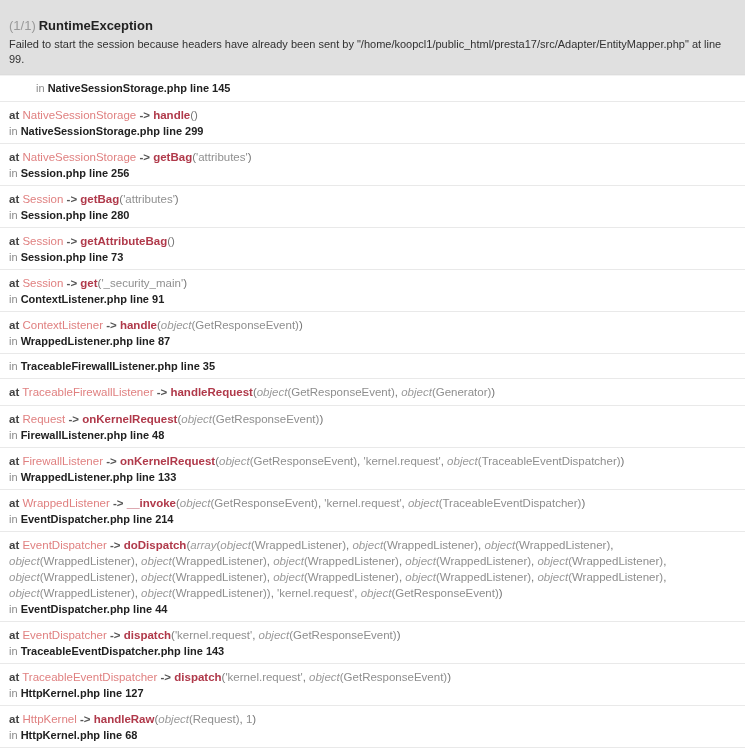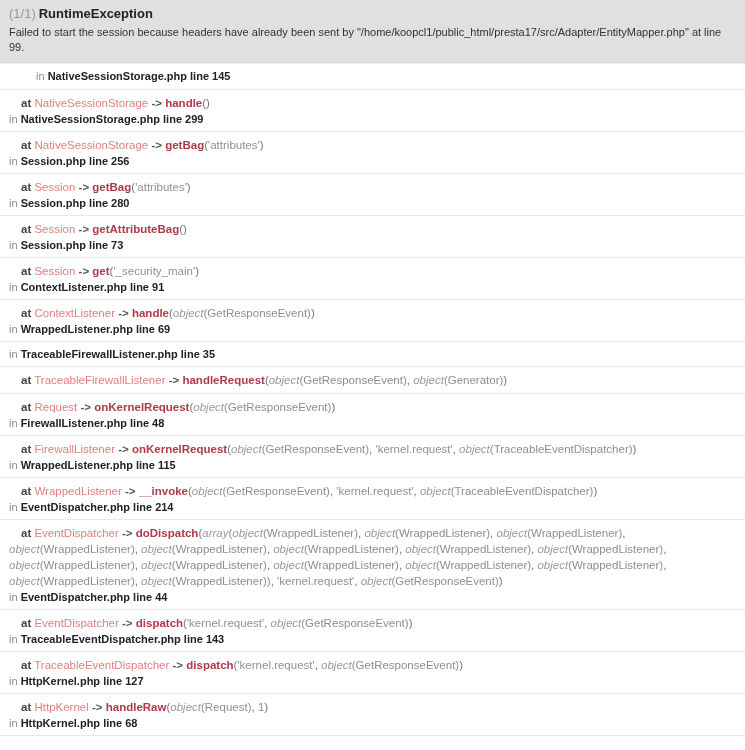--- a/index.html
+++ b/index.html
@@ -17,21 +17,21 @@
 
   
   .exception-header {
     background: #e0e0e0;
     padding: 5px 9px 7px 9px;
     border-bottom: 1px solid #dcdcdc;
   }
   .exception-title {
     font-size: 13px;
     line-height: 17px;
-    margin: 0 0 3px 0;
+    margin: 12px 0 3px 0;
     font-weight: bold;
     color: #222222;
   }
   .exception-counter {
     color: #999999;
     font-weight: normal;
     margin-right: 3px;
   }
   .exception-message {
     font-size: 11px;
@@ -64,21 +64,20 @@
   
   .call-line {
     line-height: 16px;
     font-size: 11.5px;
     word-wrap: break-word;
     margin-bottom: 1px;
   }
   .kw-at {
     color: #444444;
     font-weight: bold;
-    margin-left: 12px;
   }
   .cls {
     color: #e08080;
     font-weight: normal;
   }
   .arrow {
     color: #555555;
     font-weight: bold;
   }
   .fn {
@@ -154,35 +153,35 @@
     <li class="trace-row">
       <div class="call-line"><span class="kw-at">at</span> <span class="cls">Session</span> <span class="arrow">-&gt;</span> <span class="fn">getAttributeBag</span><span class="punc">(</span><span class="punc">)</span></div>
       <div class="file-line"><span class="kw-in">in</span> <span class="file-name">Session.php</span> <span class="file-line-kw">line</span> <span class="file-line-no">73</span></div>
     </li>
     <li class="trace-row">
       <div class="call-line"><span class="kw-at">at</span> <span class="cls">Session</span> <span class="arrow">-&gt;</span> <span class="fn">get</span><span class="punc">(</span><span class="arg-str">'_security_main'</span><span class="punc">)</span></div>
       <div class="file-line"><span class="kw-in">in</span> <span class="file-name">ContextListener.php</span> <span class="file-line-kw">line</span> <span class="file-line-no">91</span></div>
     </li>
     <li class="trace-row">
       <div class="call-line"><span class="kw-at">at</span> <span class="cls">ContextListener</span> <span class="arrow">-&gt;</span> <span class="fn">handle</span><span class="punc">(</span><span class="arg-type">object</span><span class="arg-val">(GetResponseEvent)</span><span class="punc">)</span></div>
-      <div class="file-line"><span class="kw-in">in</span> <span class="file-name">WrappedListener.php</span> <span class="file-line-kw">line</span> <span class="file-line-no">69</span></div>
+      <div class="file-line"><span class="kw-in">in</span> <span class="file-name">WrappedListener.php</span> <span class="file-line-kw">line</span> <span class="file-line-no">87</span></div>
     </li>
     <li class="trace-row">
       <div class="file-line"><span class="kw-in">in</span> <span class="file-name">TraceableFirewallListener.php</span> <span class="file-line-kw">line</span> <span class="file-line-no">35</span></div>
     </li>
     <li class="trace-row">
       <div class="call-line"><span class="kw-at">at</span> <span class="cls">TraceableFirewallListener</span> <span class="arrow">-&gt;</span> <span class="fn">handleRequest</span><span class="punc">(</span><span class="arg-type">object</span><span class="arg-val">(GetResponseEvent)</span><span class="punc">, </span><span class="arg-type">object</span><span class="arg-val">(Generator)</span><span class="punc">)</span></div>
     </li>
     <li class="trace-row">
       <div class="call-line"><span class="kw-at">at</span> <span class="cls">Request</span> <span class="arrow">-&gt;</span> <span class="fn">onKernelRequest</span><span class="punc">(</span><span class="arg-type">object</span><span class="arg-val">(GetResponseEvent)</span><span class="punc">)</span></div>
       <div class="file-line"><span class="kw-in">in</span> <span class="file-name">FirewallListener.php</span> <span class="file-line-kw">line</span> <span class="file-line-no">48</span></div>
     </li>
     <li class="trace-row">
       <div class="call-line"><span class="kw-at">at</span> <span class="cls">FirewallListener</span> <span class="arrow">-&gt;</span> <span class="fn">onKernelRequest</span><span class="punc">(</span><span class="arg-type">object</span><span class="arg-val">(GetResponseEvent)</span><span class="punc">, </span><span class="arg-str">'kernel.request'</span><span class="punc">, </span><span class="arg-type">object</span><span class="arg-val">(TraceableEventDispatcher)</span><span class="punc">)</span></div>
-      <div class="file-line"><span class="kw-in">in</span> <span class="file-name">WrappedListener.php</span> <span class="file-line-kw">line</span> <span class="file-line-no">115</span></div>
+      <div class="file-line"><span class="kw-in">in</span> <span class="file-name">WrappedListener.php</span> <span class="file-line-kw">line</span> <span class="file-line-no">133</span></div>
     </li>
     <li class="trace-row">
       <div class="call-line"><span class="kw-at">at</span> <span class="cls">WrappedListener</span> <span class="arrow">-&gt;</span> <span class="fn">__invoke</span><span class="punc">(</span><span class="arg-type">object</span><span class="arg-val">(GetResponseEvent)</span><span class="punc">, </span><span class="arg-str">'kernel.request'</span><span class="punc">, </span><span class="arg-type">object</span><span class="arg-val">(TraceableEventDispatcher)</span><span class="punc">)</span></div>
       <div class="file-line"><span class="kw-in">in</span> <span class="file-name">EventDispatcher.php</span> <span class="file-line-kw">line</span> <span class="file-line-no">214</span></div>
     </li>
     <li class="trace-row">
       <div class="call-line"><span class="kw-at">at</span> <span class="cls">EventDispatcher</span> <span class="arrow">-&gt;</span> <span class="fn">doDispatch</span><span class="punc">(</span><span class="arg-type">array</span><span class="arg-val">(</span><span class="arg-type">object</span><span class="arg-val">(WrappedListener)</span><span class="punc">, </span><span class="arg-type">object</span><span class="arg-val">(WrappedListener)</span><span class="punc">, </span><span class="arg-type">object</span><span class="arg-val">(WrappedListener)</span><span class="punc">, </span><span class="arg-type">object</span><span class="arg-val">(WrappedListener)</span><span class="punc">, </span><span class="arg-type">object</span><span class="arg-val">(WrappedListener)</span><span class="punc">, </span><span class="arg-type">object</span><span class="arg-val">(WrappedListener)</span><span class="punc">, </span><span class="arg-type">object</span><span class="arg-val">(WrappedListener)</span><span class="punc">, </span><span class="arg-type">object</span><span class="arg-val">(WrappedListener)</span><span class="punc">, </span><span class="arg-type">object</span><span class="arg-val">(WrappedListener)</span><span class="punc">, </span><span class="arg-type">object</span><span class="arg-val">(WrappedListener)</span><span class="punc">, </span><span class="arg-type">object</span><span class="arg-val">(WrappedListener)</span><span class="punc">, </span><span class="arg-type">object</span><span class="arg-val">(WrappedListener)</span><span class="punc">, </span><span class="arg-type">object</span><span class="arg-val">(WrappedListener)</span><span class="punc">, </span><span class="arg-type">object</span><span class="arg-val">(WrappedListener)</span><span class="punc">, </span><span class="arg-type">object</span><span class="arg-val">(WrappedListener))</span><span class="punc">, </span><span class="arg-str">'kernel.request'</span><span class="punc">, </span><span class="arg-type">object</span><span class="arg-val">(GetResponseEvent)</span><span class="punc">)</span></div>
       <div class="file-line"><span class="kw-in">in</span> <span class="file-name">EventDispatcher.php</span> <span class="file-line-kw">line</span> <span class="file-line-no">44</span></div>
     </li>
     <li class="trace-row">

